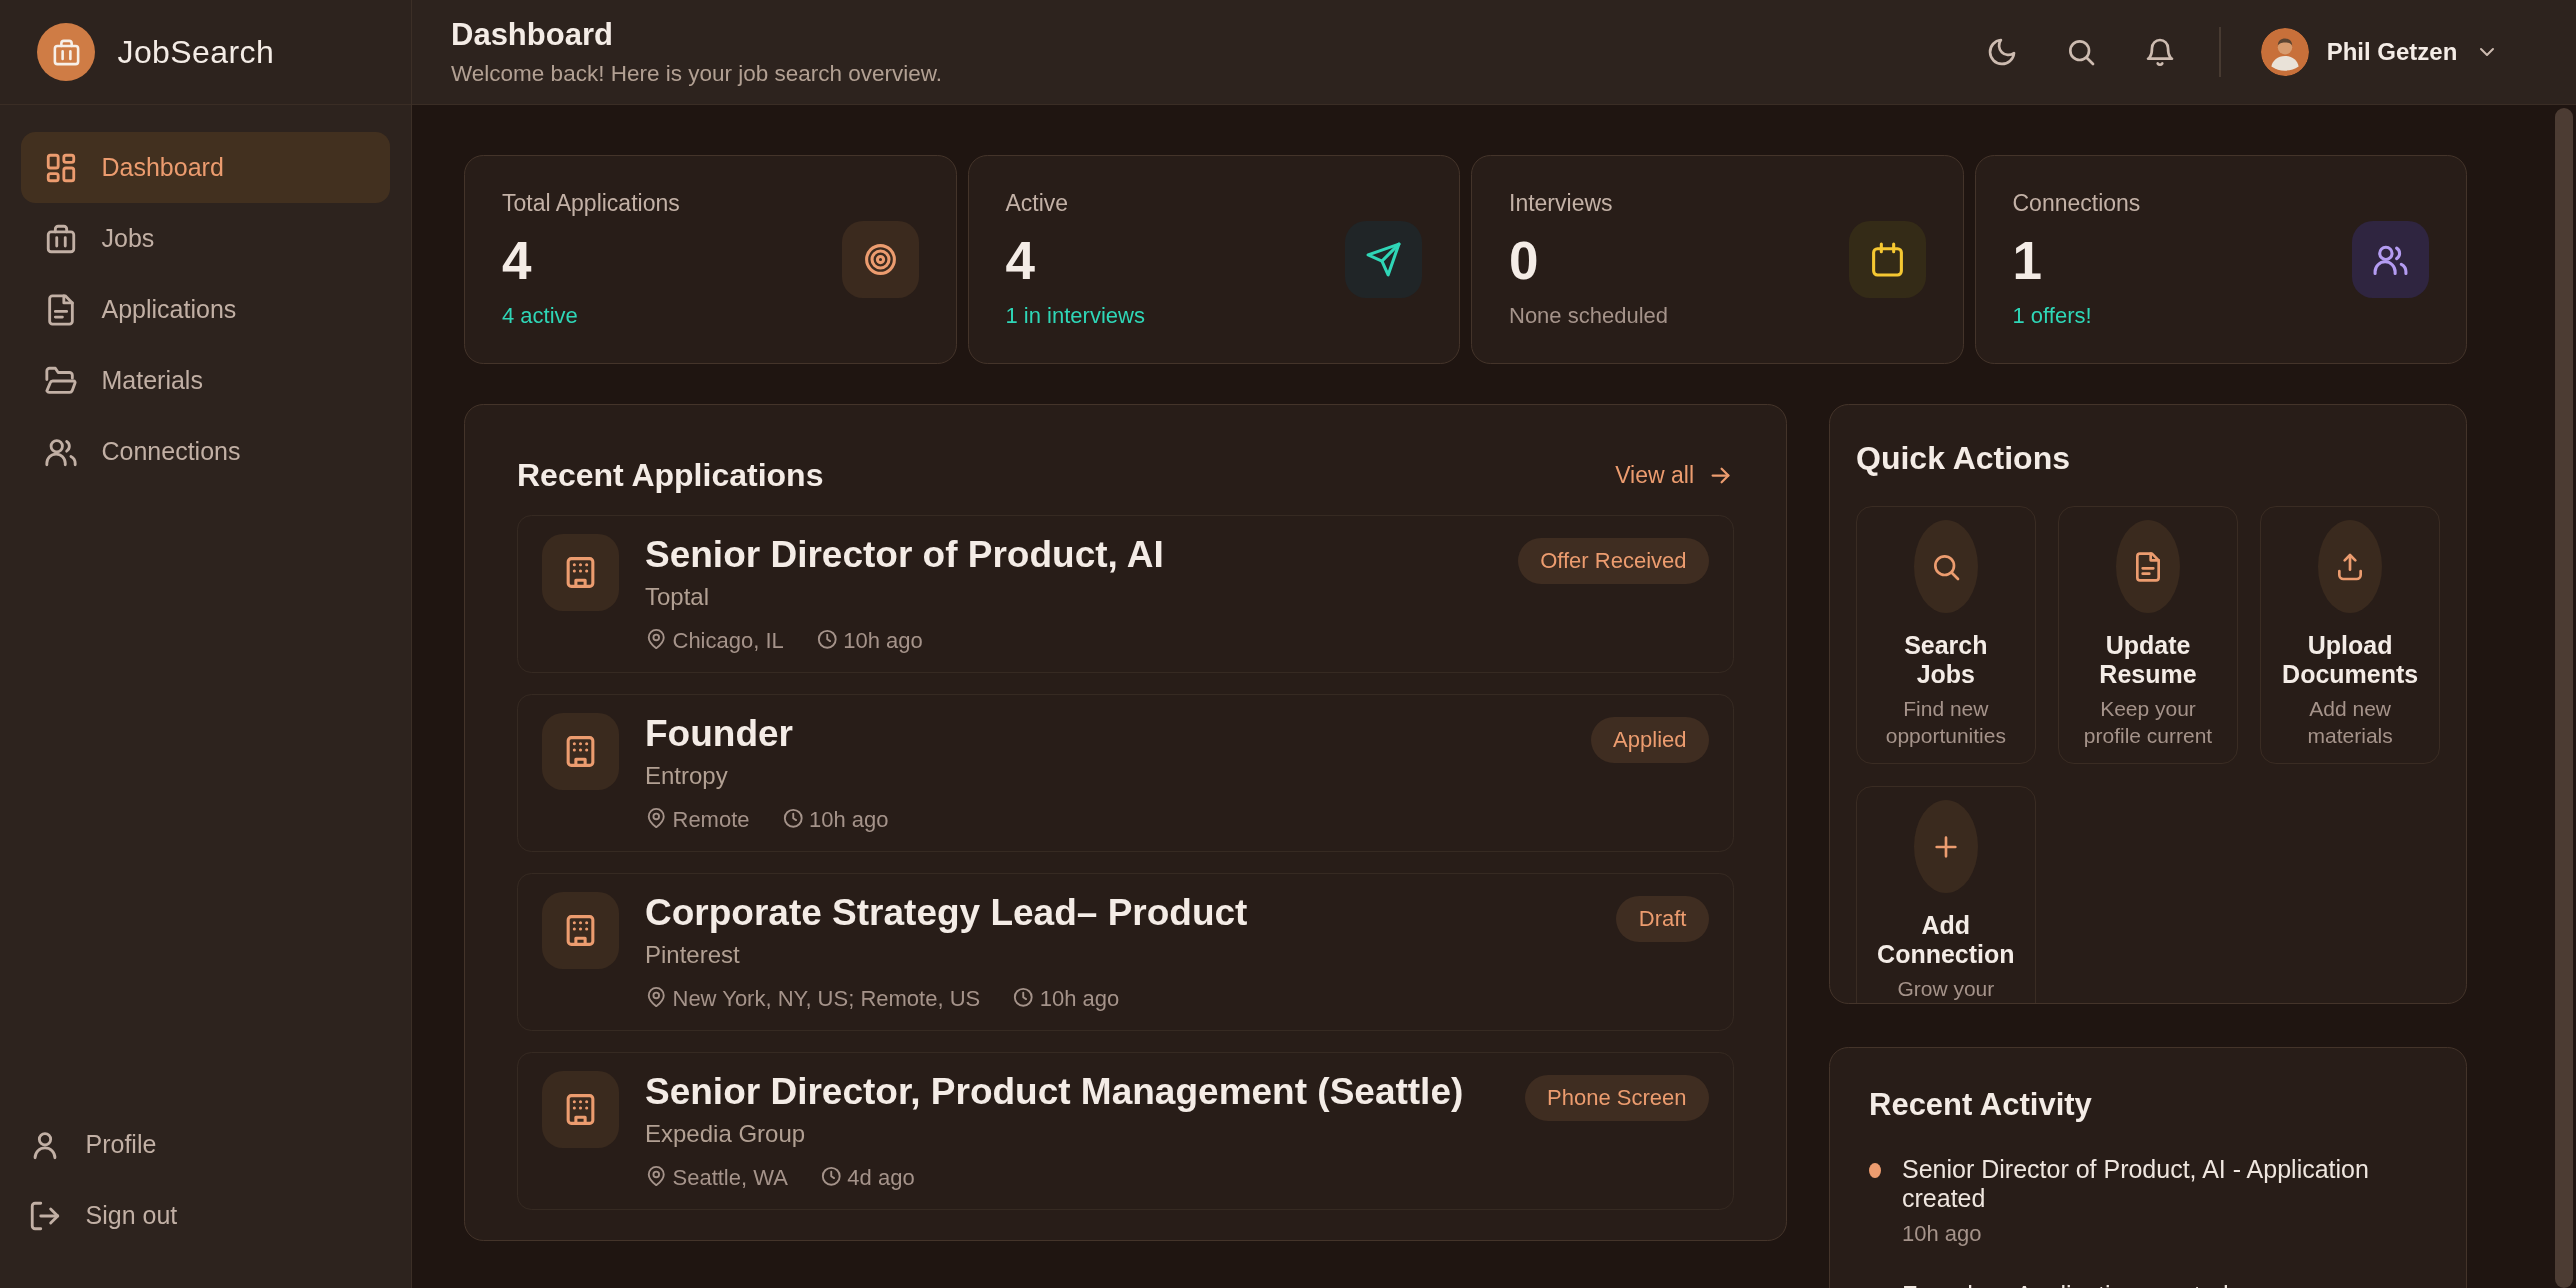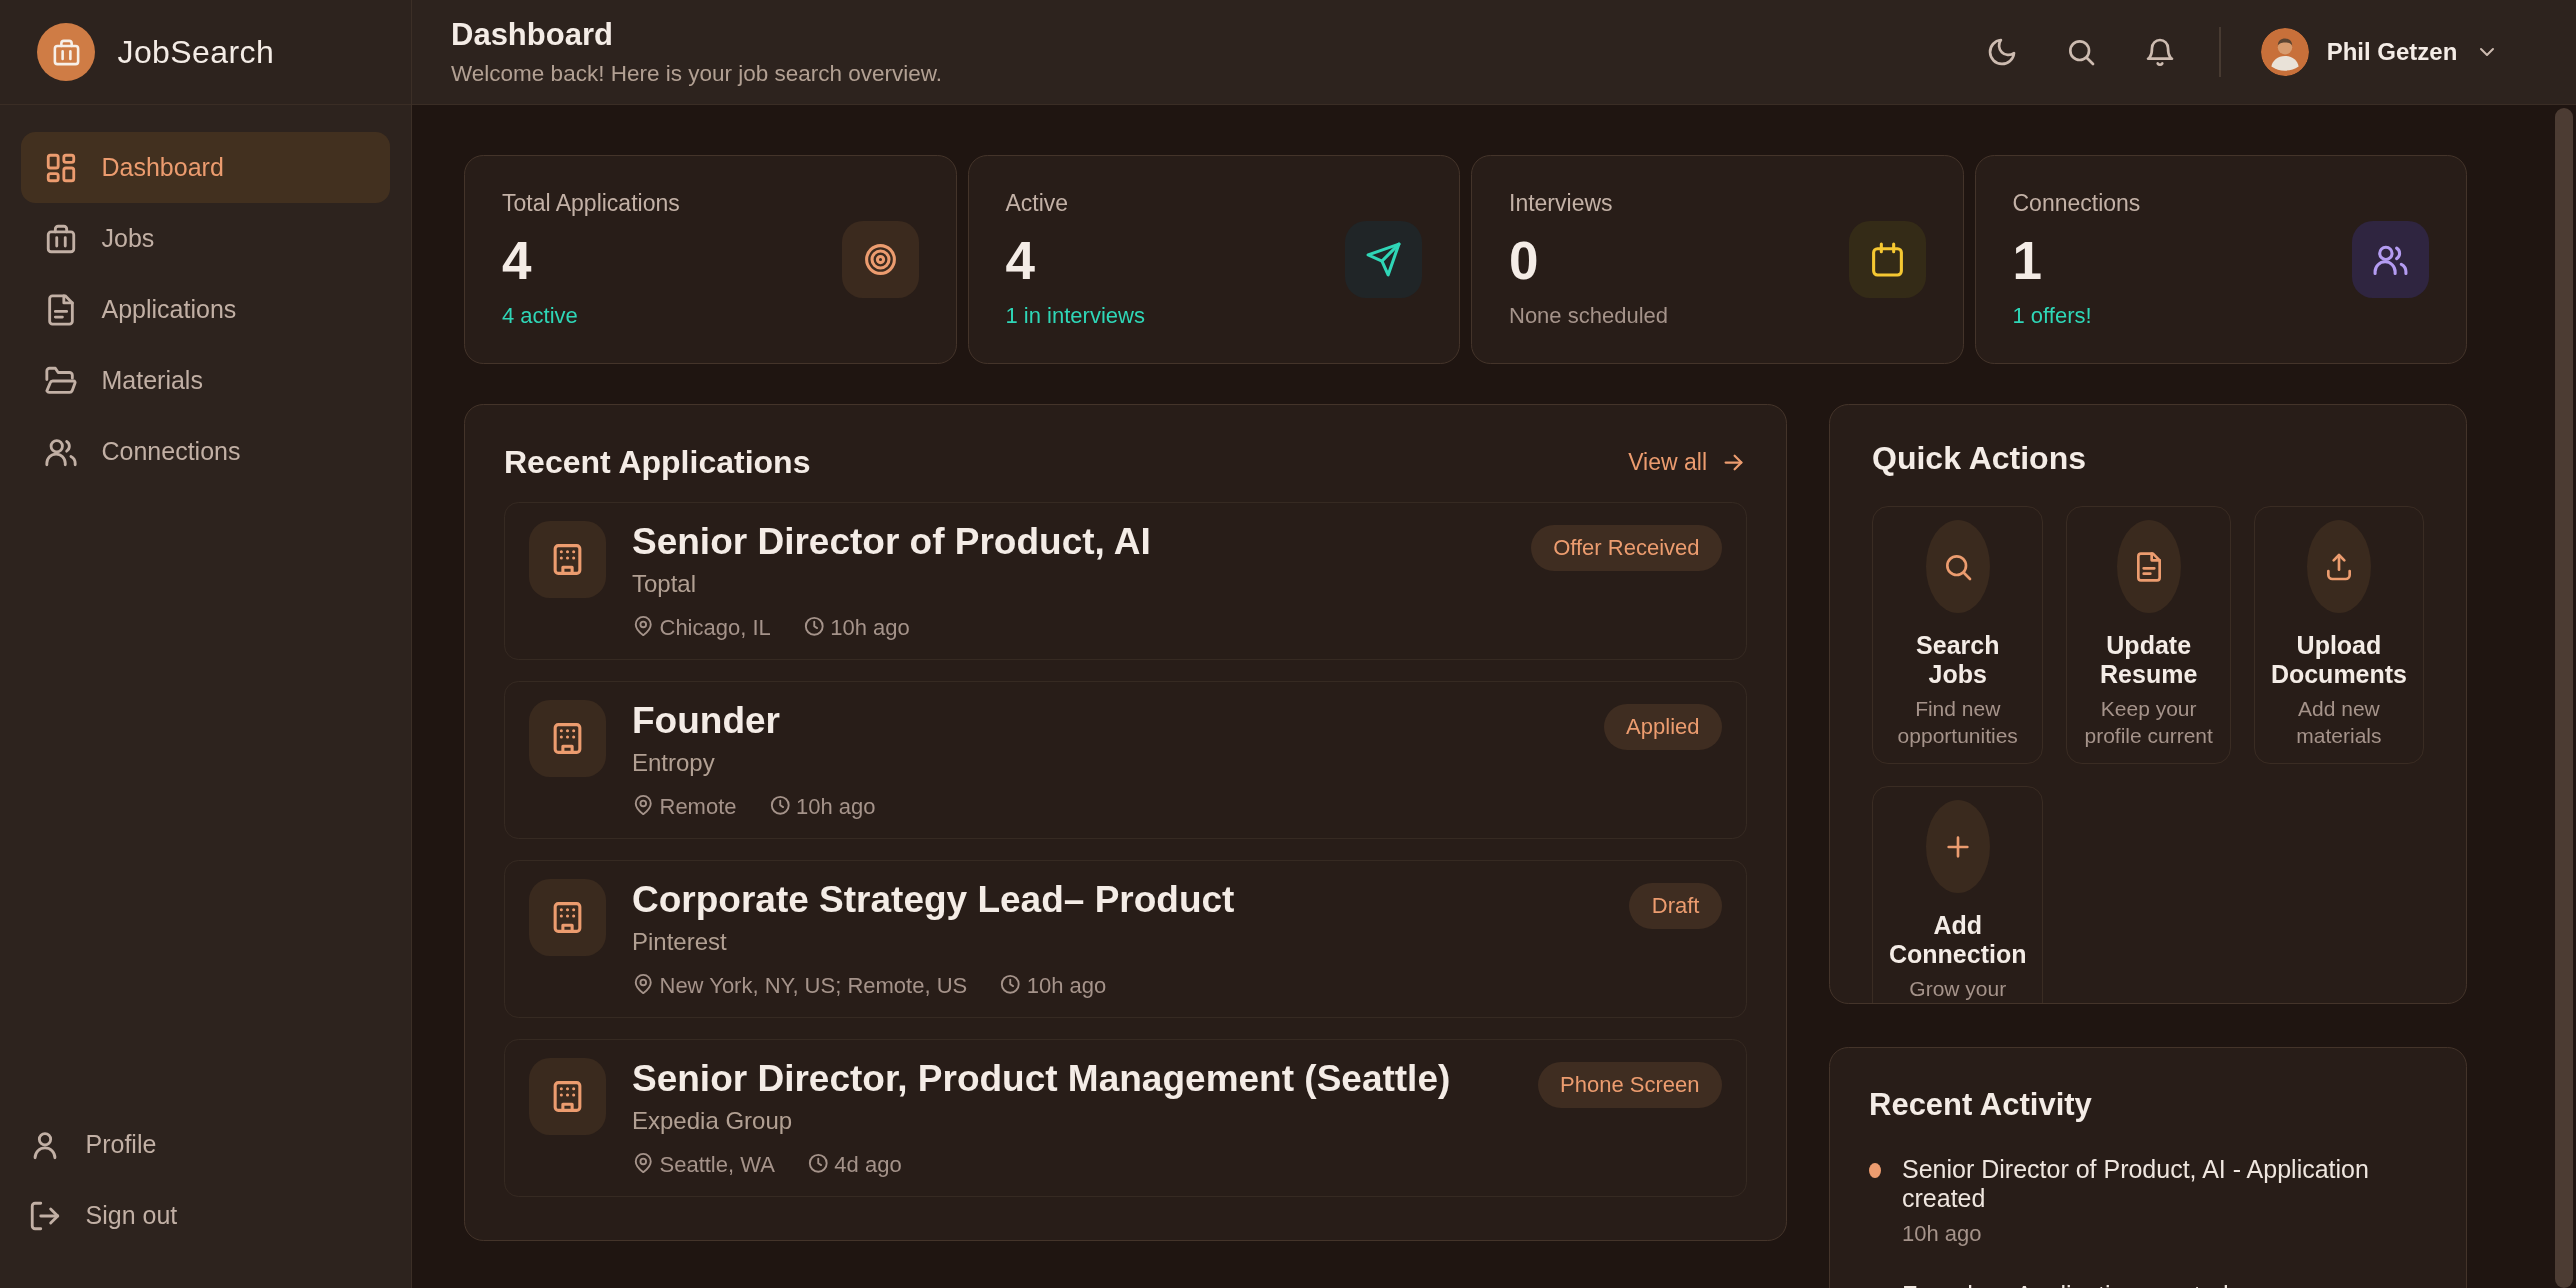--- a/index.html
+++ b/index.html
@@ -57,37 +57,37 @@
   .ico-orange { background:#3b2a1e; color:#ec9c6f; }
   .ico-teal { background:#202527; color:#2fd6b7; }
   .ico-yellow { background:#342b17; color:#f5c832; }
   .ico-purple { background:#2f2540; color:#b49cf2; }
 
   
   .cols { display:flex; gap:42px; margin-top:40px; align-items:flex-start; }
   .panel { background:#281d18; border:1.6px solid #44342a; border-radius:19.3px; }
   .panel-title { font-size:32px; font-weight:700; }
 
-  .recent-apps { width:1323px; flex:none; height:837px; padding:39px; overflow:hidden; }
+  .recent-apps { width:1323px; flex:none; height:837px; padding:52px; overflow:hidden; }
   .panel-head { display:flex; justify-content:space-between; align-items:center; }
   .view-all { display:flex; align-items:center; gap:13px; color:#ec9c6f; font-size:23px; cursor:pointer; }
   .view-all svg { width:27px; height:27px; }
   .app-item { display:flex; gap:26px; align-items:flex-start; border:1.6px solid #362a22; border-radius:14.5px; padding:17.7px 24px; margin-top:21px; min-height:158px; }
   .app-ico { width:77px; height:77px; border-radius:21px; background:#3a2a1e; color:#ec9c6f; flex:none; display:flex; align-items:center; justify-content:center; }
   .app-ico svg { width:37px; height:37px; }
   .app-mid { flex:1; min-width:0; }
   .app-title { font-size:37px; font-weight:600; line-height:1.15; }
   .app-company { font-size:24px; color:#b2a093; margin-top:6.4px; }
   .app-meta { display:flex; align-items:center; gap:32px; margin-top:17.7px; font-size:22px; color:#a5938a; }
   .meta-chunk { display:flex; align-items:flex-start; gap:5px; }
   .meta-chunk svg { width:22.5px; height:22.5px; }
   .badge { flex:none; margin-top:4.8px; background:#3f2d21; color:#ec9c6f; font-size:22px; padding:9.7px 22.5px; border-radius:804px; }
 
   .right-col { flex:1; min-width:0; }
-  .quick-actions { height:600px; padding:35px 42px 32px; overflow:hidden; }
+  .quick-actions { height:600px; padding:35px 26px 32px; overflow:hidden; }
   .qa-grid { display:grid; grid-template-columns:1fr 1fr 1fr; gap:22.5px; margin-top:29px; height:458px; }
   .qa-tile { border:1.6px solid #3a2c23; border-radius:16px; padding:13px 16px; display:flex; flex-direction:column; align-items:center; justify-content:center; text-align:center; cursor:pointer; }
   .qa-blob { width:64px; height:93px; border-radius:50%; background:#3a2a1e; color:#ec9c6f; display:flex; align-items:center; justify-content:center; }
   .qa-blob svg { width:32px; height:32px; }
   .qa-title { font-size:25px; font-weight:600; margin-top:17.7px; }
   .qa-sub { font-size:21px; color:#a5938a; margin-top:6.4px; line-height:1.3; max-width:201px; }
 
   .recent-activity { margin-top:43px; padding:39px; min-height:483px; }
   .ra-list { margin-top:32px; }
   .ra-item { display:flex; gap:21px; margin-bottom:34px; }

